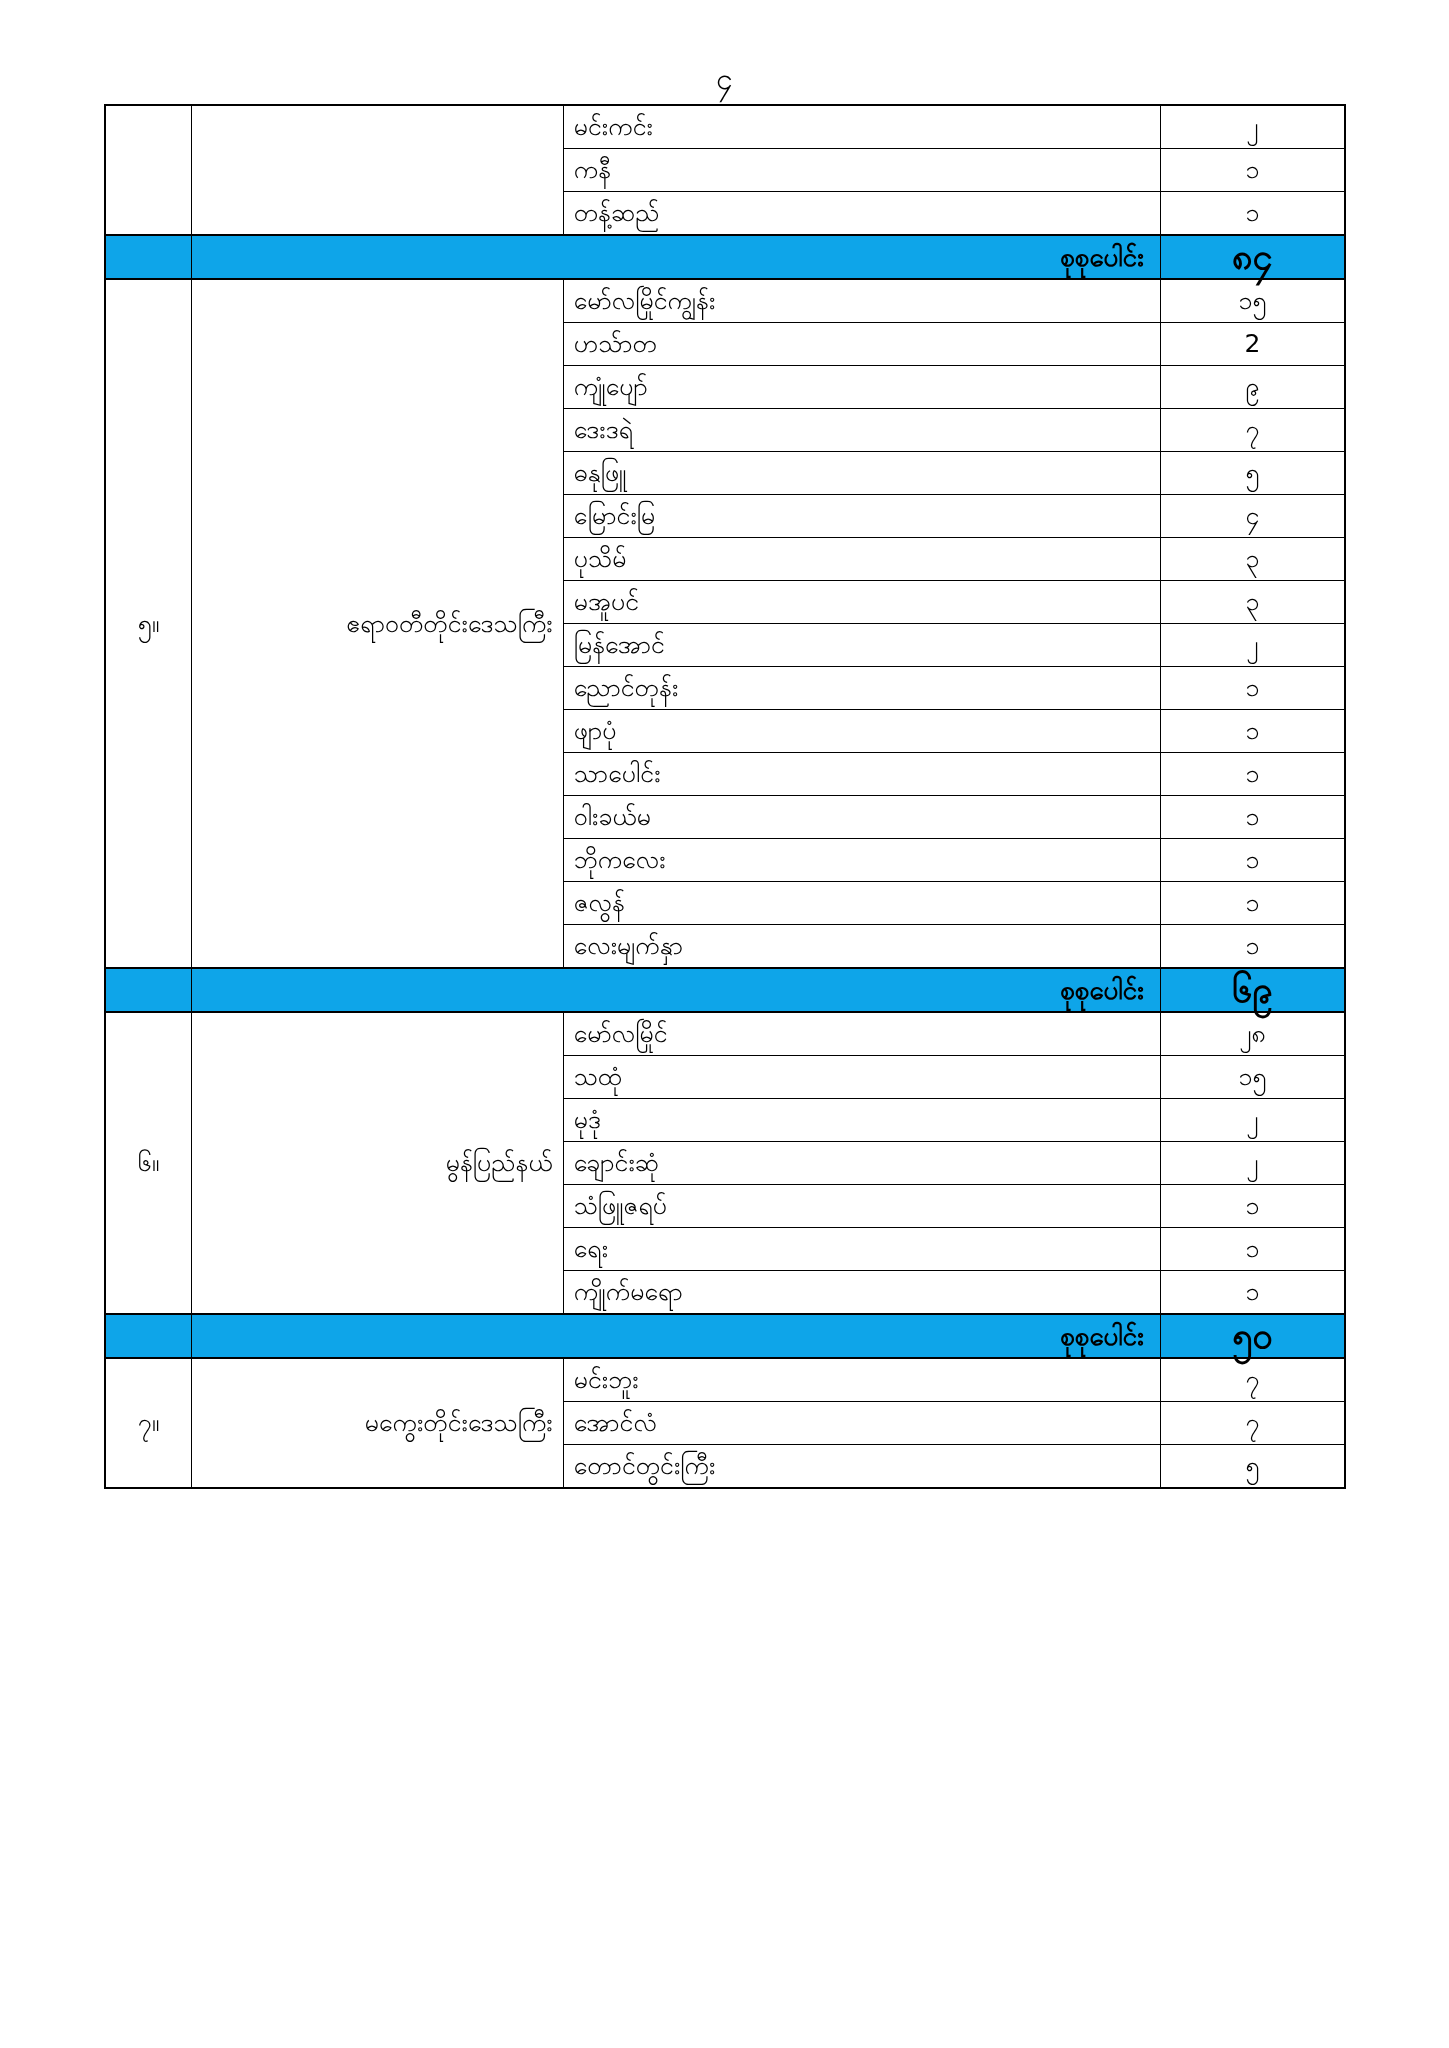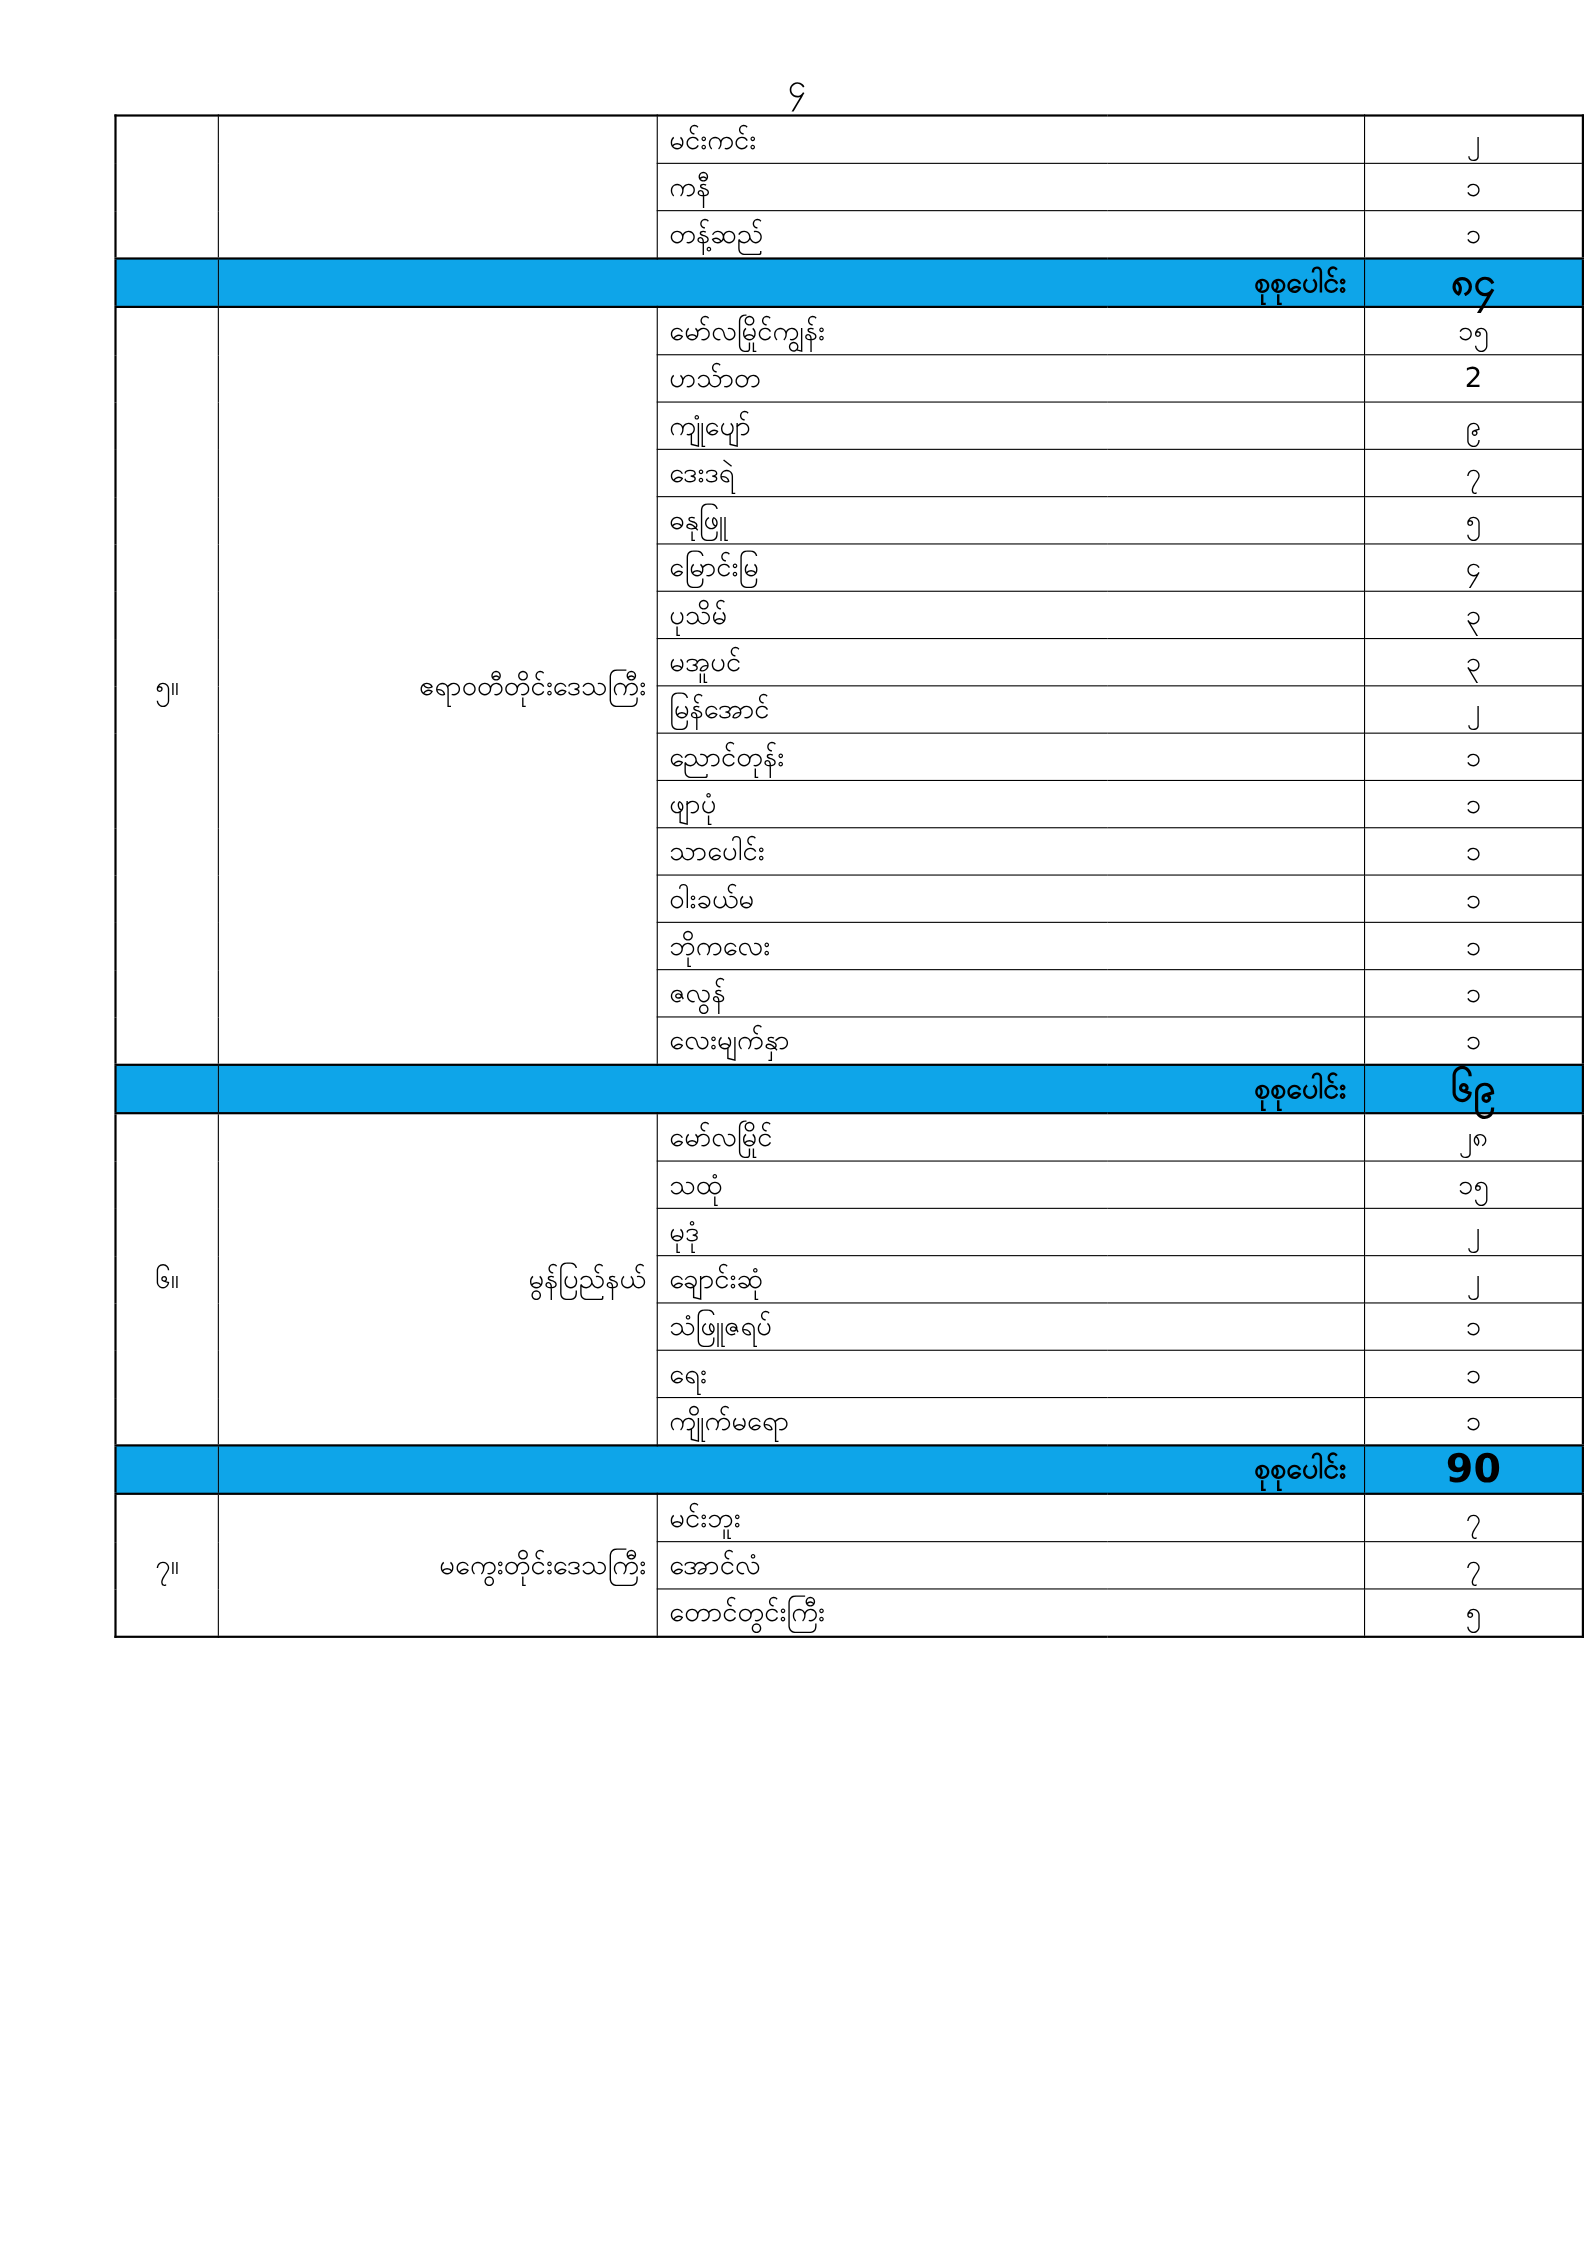--- a/index.html
+++ b/index.html
@@ -36,21 +36,21 @@
   }
   .table-wrap {
     position: absolute;
     left: 104px;
     top: 104px;
     width: 1242px;
   }
   table.main {
     border-collapse: collapse;
     table-layout: fixed;
-    width: 1336px;
+    width: 1242px;
     border: 2px solid #000000;
   }
   table.main col.c-no      { width: 80px; }
   table.main col.c-region  { width: 342px; }
   table.main col.c-town    { width: 350px; }
   table.main col.c-pad     { width: 200px; }
   table.main col.c-count   { width: 170px; }
   table.main td {
     border: 1px solid #000000;
     padding: 0 10px;
@@ -228,21 +228,21 @@
             <td class="town-cell" colspan="2">ရေး</td>
             <td class="count-cell">၁</td>
           </tr>
           <tr>
             <td class="town-cell" colspan="2">ကျိုက်မရော</td>
             <td class="count-cell">၁</td>
           </tr>
           <tr class="total-row">
             <td class="blank"></td>
             <td class="total-label" colspan="3">စုစုပေါင်း</td>
-            <td class="count-cell">90</td>
+            <td class="count-cell">၅၀</td>
           </tr>
           <tr>
             <td class="no-cell" rowspan="3">၇။</td>
             <td class="region-cell" rowspan="3">မကွေးတိုင်းဒေသကြီး</td>
             <td class="town-cell" colspan="2">မင်းဘူး</td>
             <td class="count-cell">၇</td>
           </tr>
           <tr>
             <td class="town-cell" colspan="2">အောင်လံ</td>
             <td class="count-cell">၇</td>

